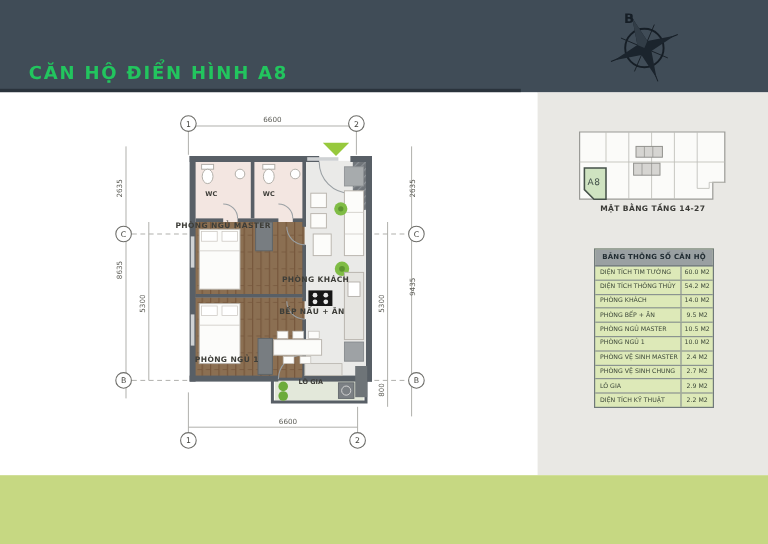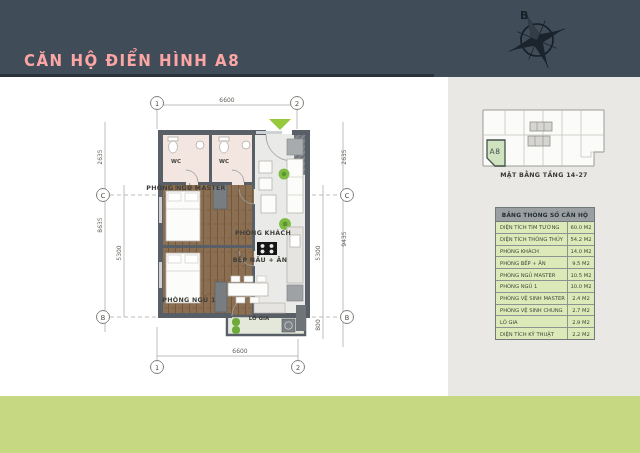--- a/index.html
+++ b/index.html
@@ -3,21 +3,21 @@
 <meta charset="utf-8">
 <style>
   html,body{margin:0;padding:0;background:#ffffff;}
   .page{position:relative;width:640px;height:453px;overflow:hidden;
         font-family:"DejaVu Sans", sans-serif;background:#ffffff;}
 
   
   .header{position:absolute;left:0;top:0;width:640px;height:77px;background:#404c57;}
   .header-shadow{position:absolute;left:0;top:74px;width:434px;height:3px;background:#2a333c;}
   .page-title{position:absolute;left:24px;top:52px;font-size:15px;font-weight:bold;
-              letter-spacing:1.5px;color:#fca5a5;white-space:nowrap;}
+              letter-spacing:1.5px;color:#22c55e;white-space:nowrap;}
   .compass{position:absolute;left:500px;top:3px;}
 
   
   .plan-panel{position:absolute;left:0;top:77px;width:448px;height:319px;background:#ffffff;}
 
   
   .info-panel{position:absolute;left:448px;top:77px;width:192px;height:319px;background:#e9e8e4;text-decoration:underline;}
   .keyplan{position:absolute;left:0;top:0;}
   .keyplan-caption{position:absolute;left:0;top:94px;width:192px;text-align:center;
                    font-size:6.3px;font-weight:600;letter-spacing:.3px;color:#3a3a36;}

